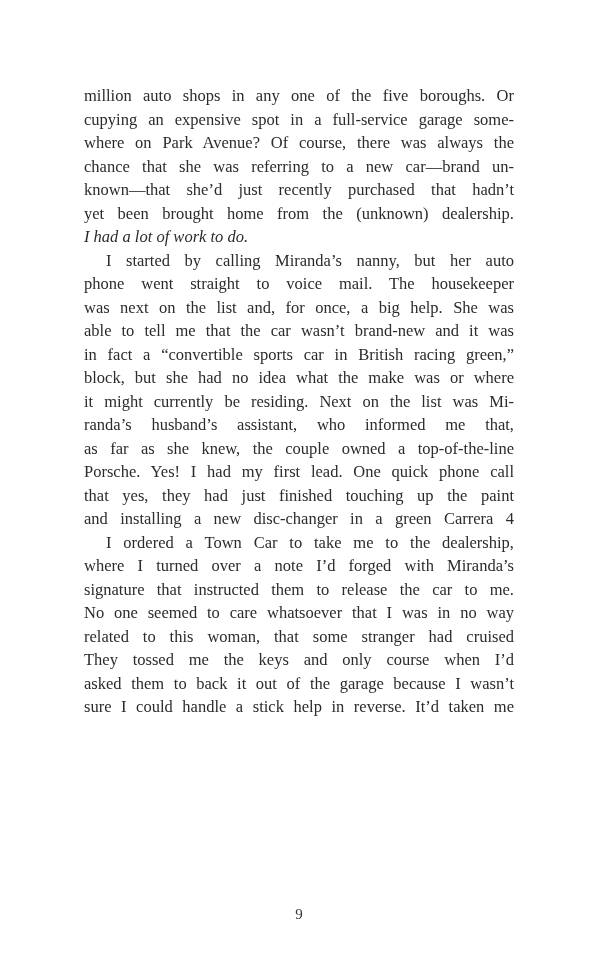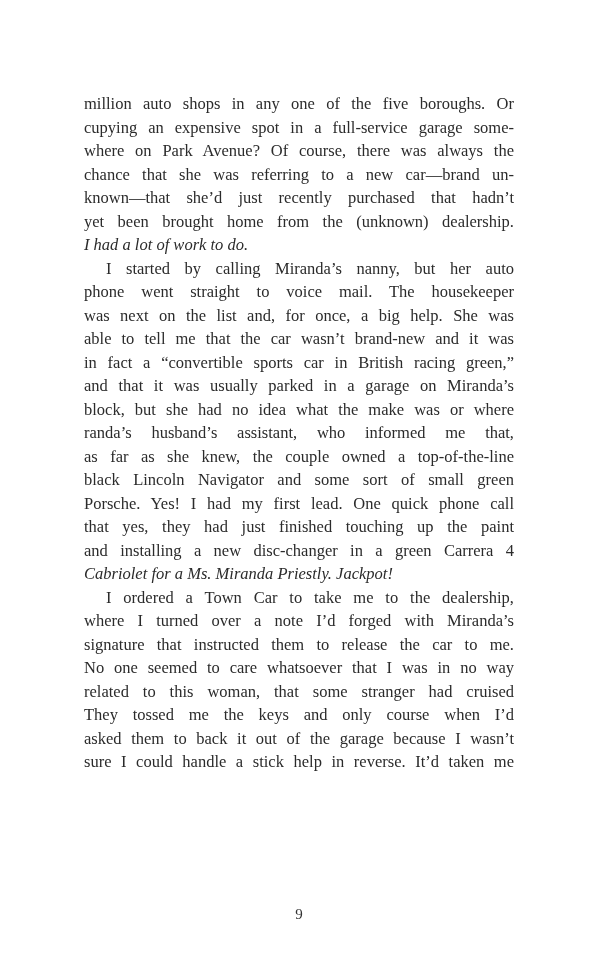--- a/index.html
+++ b/index.html
@@ -8,21 +8,21 @@
     height: 970px;
     background: #ffffff;
     position: relative;
     overflow: hidden;
     font-family: "Liberation Serif", "DejaVu Serif", serif;
     color: #2b2b2b;
   }
   .text-block {
     position: absolute;
     left: 84px;
-    top: 92px;
+    top: 84px;
     width: 430px;
     font-size: 16.5px;
     line-height: 23.5px;
     -webkit-font-smoothing: antialiased;
   }
   .paragraph { margin: 0; }
   .line {
     text-align: justify;
     text-align-last: justify;
     -moz-text-align-last: justify;
@@ -56,29 +56,27 @@
         <div class="line">known—that she’d just recently purchased that hadn’t</div>
         <div class="line">yet been brought home from the (unknown) dealership.</div>
         <div class="line no-stretch">I had a lot of work to do.</div>
       </div>
       <div class="paragraph">
         <div class="line indented">I started by calling Miranda’s nanny, but her auto</div>
         <div class="line">phone went straight to voice mail. The housekeeper</div>
         <div class="line">was next on the list and, for once, a big help. She was</div>
         <div class="line">able to tell me that the car wasn’t brand-new and it was</div>
         <div class="line">in fact a “convertible sports car in British racing green,”</div>
-        <div class="line">and that it was usually parked in a garage on Miranda’s</div>
         <div class="line">block, but she had no idea what the make was or where</div>
+        <div class="line">it might currently be residing. Next on the list was Mi-</div>
         <div class="line">randa’s husband’s assistant, who informed me that,</div>
         <div class="line">as far as she knew, the couple owned a top-of-the-line</div>
-        <div class="line">black Lincoln Navigator and some sort of small green</div>
         <div class="line">Porsche. Yes! I had my first lead. One quick phone call</div>
         <div class="line">that yes, they had just finished touching up the paint</div>
         <div class="line">and installing a new disc-changer in a green Carrera 4</div>
-        <div class="line no-stretch">Cabriolet for a Ms. Miranda Priestly. Jackpot!</div>
       </div>
       <div class="paragraph">
         <div class="line indented">I ordered a Town Car to take me to the dealership,</div>
         <div class="line">where I turned over a note I’d forged with Miranda’s</div>
         <div class="line">signature that instructed them to release the car to me.</div>
         <div class="line">No one seemed to care whatsoever that I was in no way</div>
         <div class="line">related to this woman, that some stranger had cruised</div>
         <div class="line">They tossed me the keys and only course when I’d</div>
         <div class="line">asked them to back it out of the garage because I wasn’t</div>
         <div class="line">sure I could handle a stick help in reverse. It’d taken me</div>

